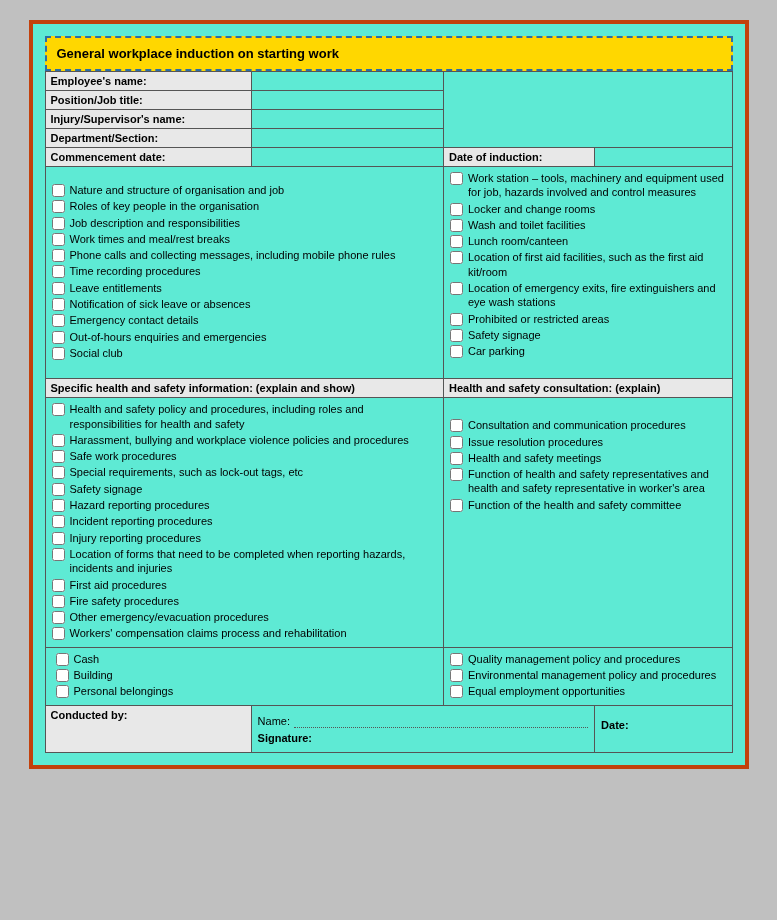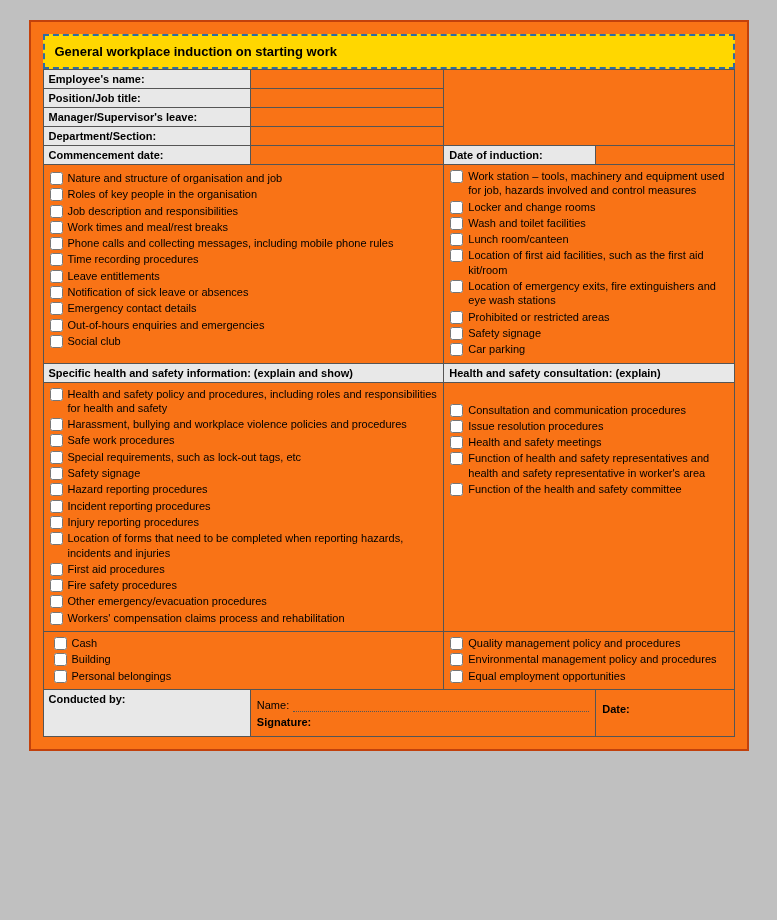--- a/index.html
+++ b/index.html
@@ -7,22 +7,22 @@
       background: #c0c0c0;
       display: flex;
       justify-content: center;
       align-items: flex-start;
       min-height: 920px;
       padding: 20px;
       font-family: Arial, sans-serif;
       font-size: 11px;
     }
     .page {
-      background: #f97316;
-      border: 2px solid #c2410c;
+      background: #5eead4;
+      border: 4px solid #c2410c;
       width: 720px;
       padding: 12px;
     }
     .title-bar {
       background: #ffd700;
       border: 2px dashed #2e6da4;
       padding: 8px 10px;
       font-weight: bold;
       font-size: 13px;
       margin-bottom: 0;
@@ -78,39 +78,39 @@
       <td class="field-label" style="width:30%">Employee's name:</td>
       <td>&nbsp;</td>
     </tr>
 
     <tr>
       <td class="field-label">Position/Job title:</td>
       <td>&nbsp;</td>
     </tr>
 
     <tr>
-      <td class="field-label">Manager/Supervisor's leave:</td>
+      <td class="field-label">Injury/Supervisor's name:</td>
       <td>&nbsp;</td>
     </tr>
 
     <tr>
       <td class="field-label">Department/Section:</td>
       <td>&nbsp;</td>
     </tr>
 
     <tr>
       <td class="field-label" style="width:22%">Commencement date:</td>
       <td style="width:28%">&nbsp;</td>
       <td class="field-label" style="width:22%">Date of induction:</td>
       <td>&nbsp;</td>
     </tr>
 
 
     <tr>
-      <td colspan="2" style="vertical-align:top; padding:6px 6px;">
+      <td colspan="2" style="vertical-align:top; padding:16px 6px;">
         <div id="intro-items">
               <div class="checkbox-item">
                 <input type="checkbox" style="">
                 <span>Nature and structure of organisation and job</span>
               </div>
               <div class="checkbox-item">
                 <input type="checkbox" style="">
                 <span>Roles of key people in the organisation</span>
               </div>
               <div class="checkbox-item">

